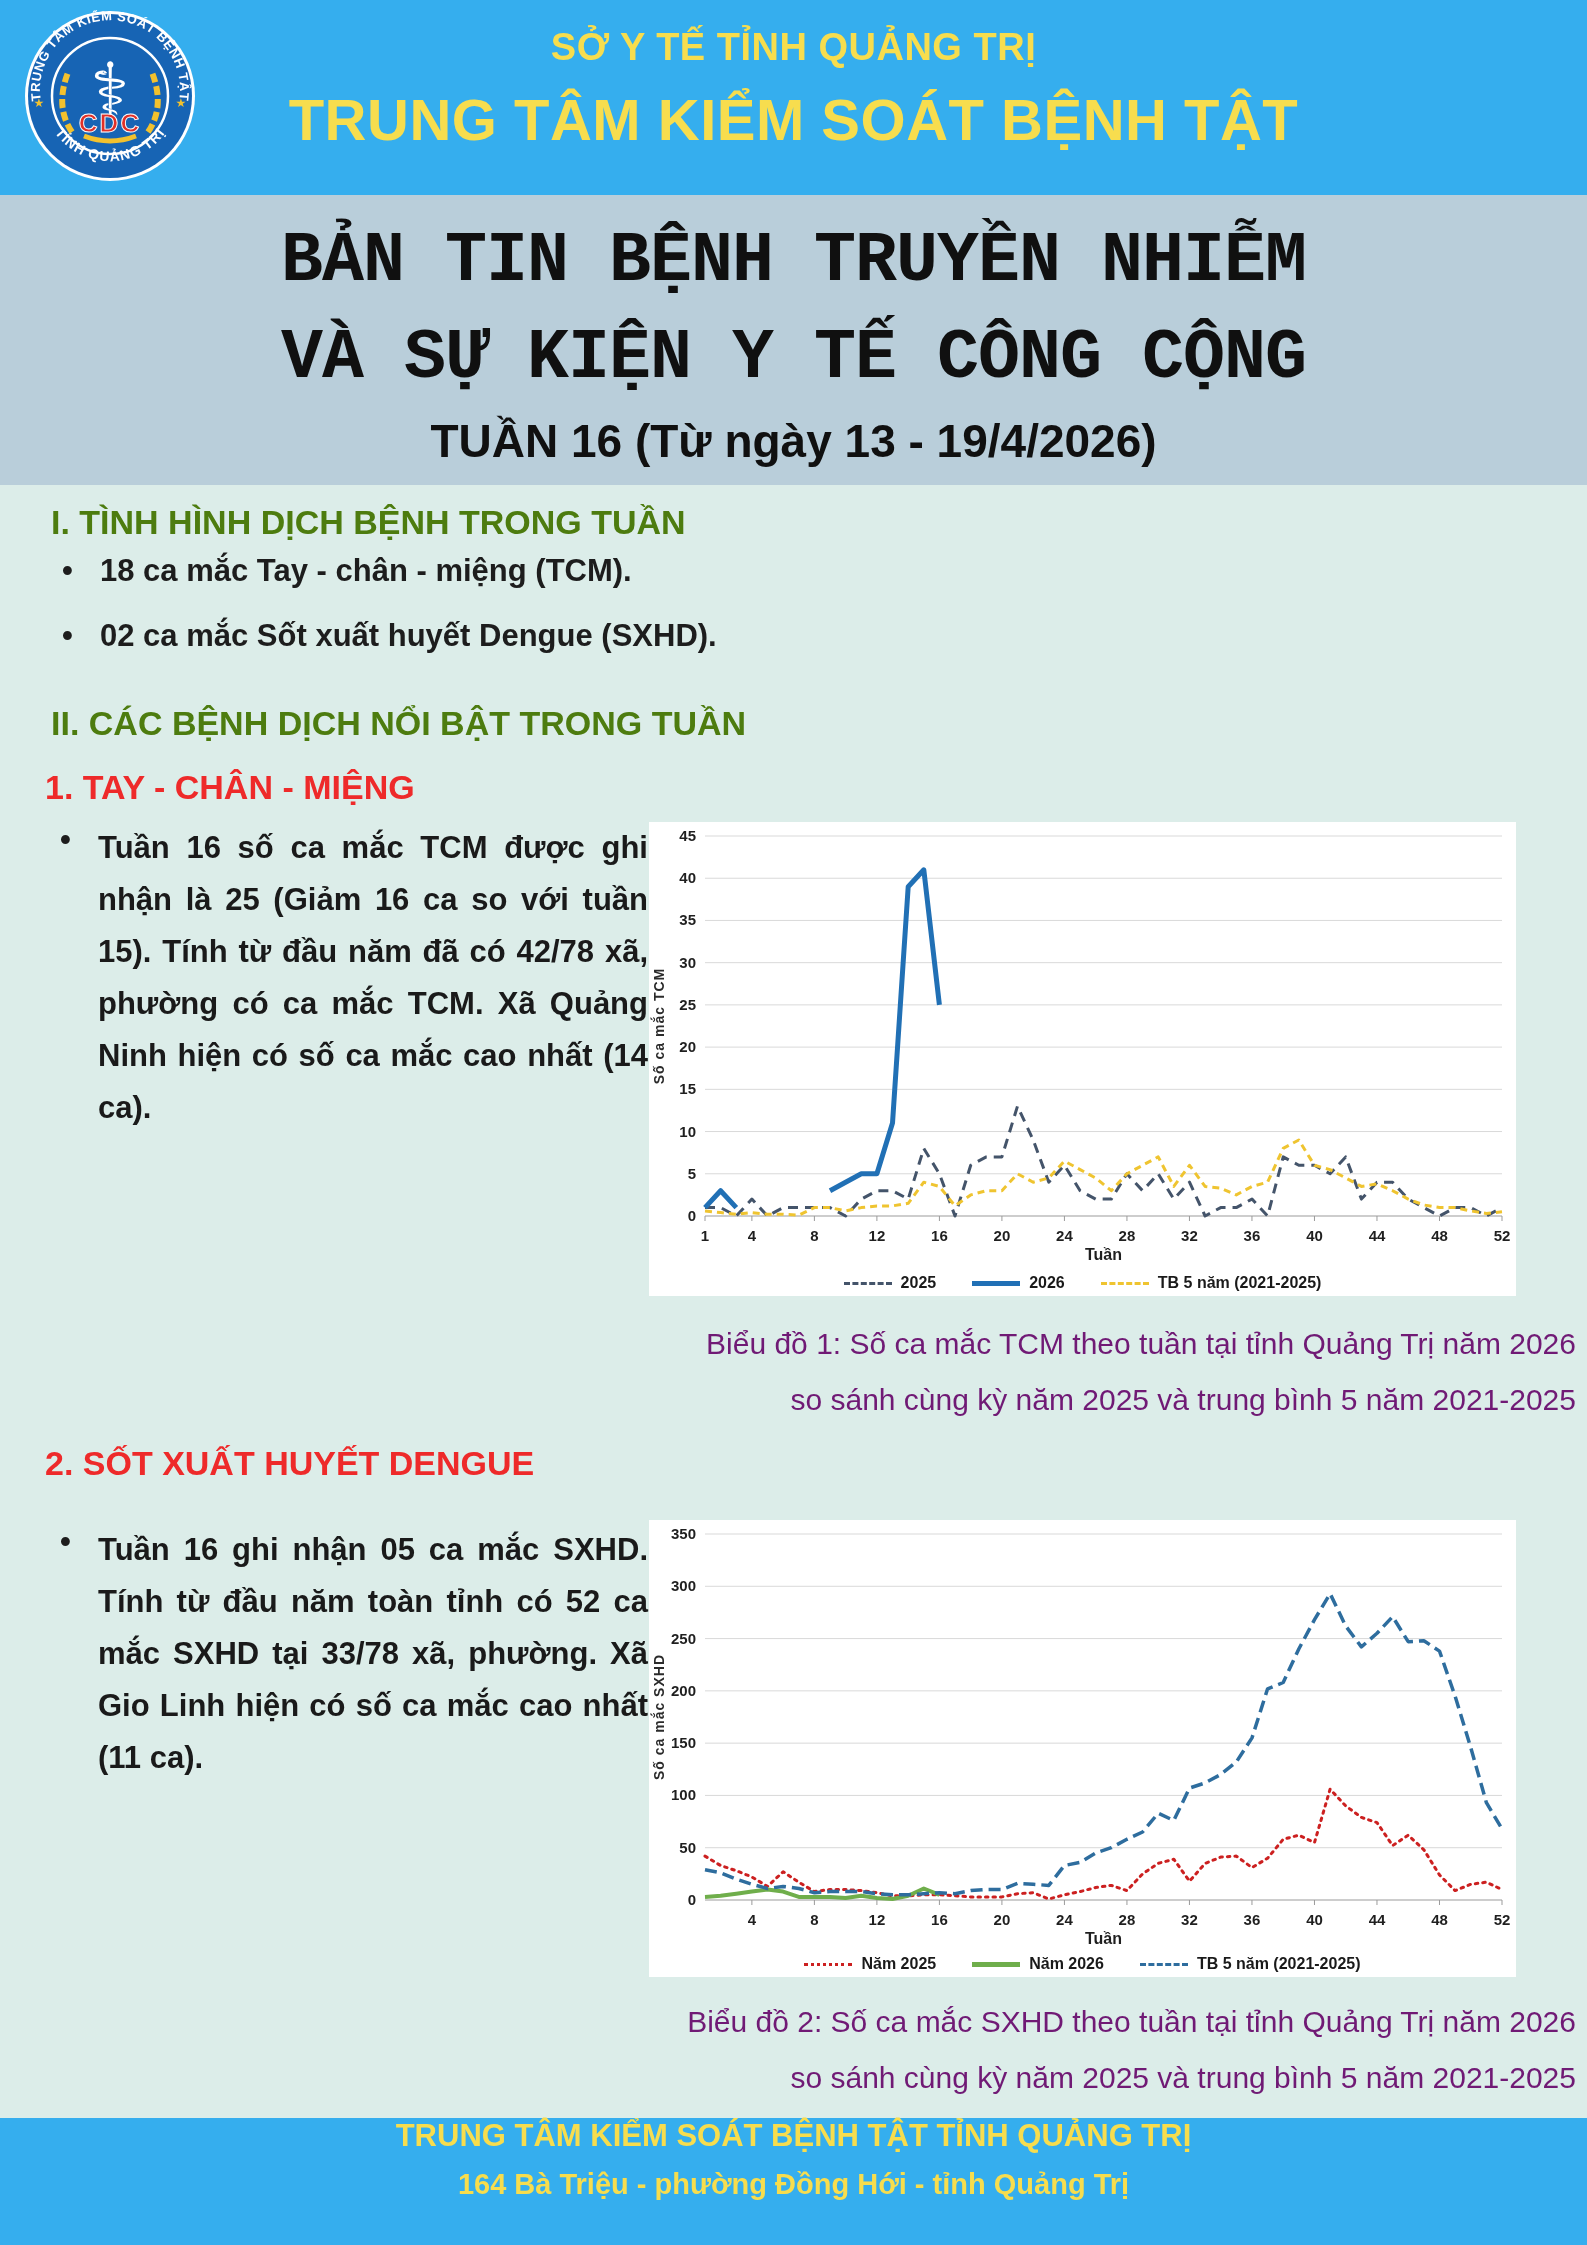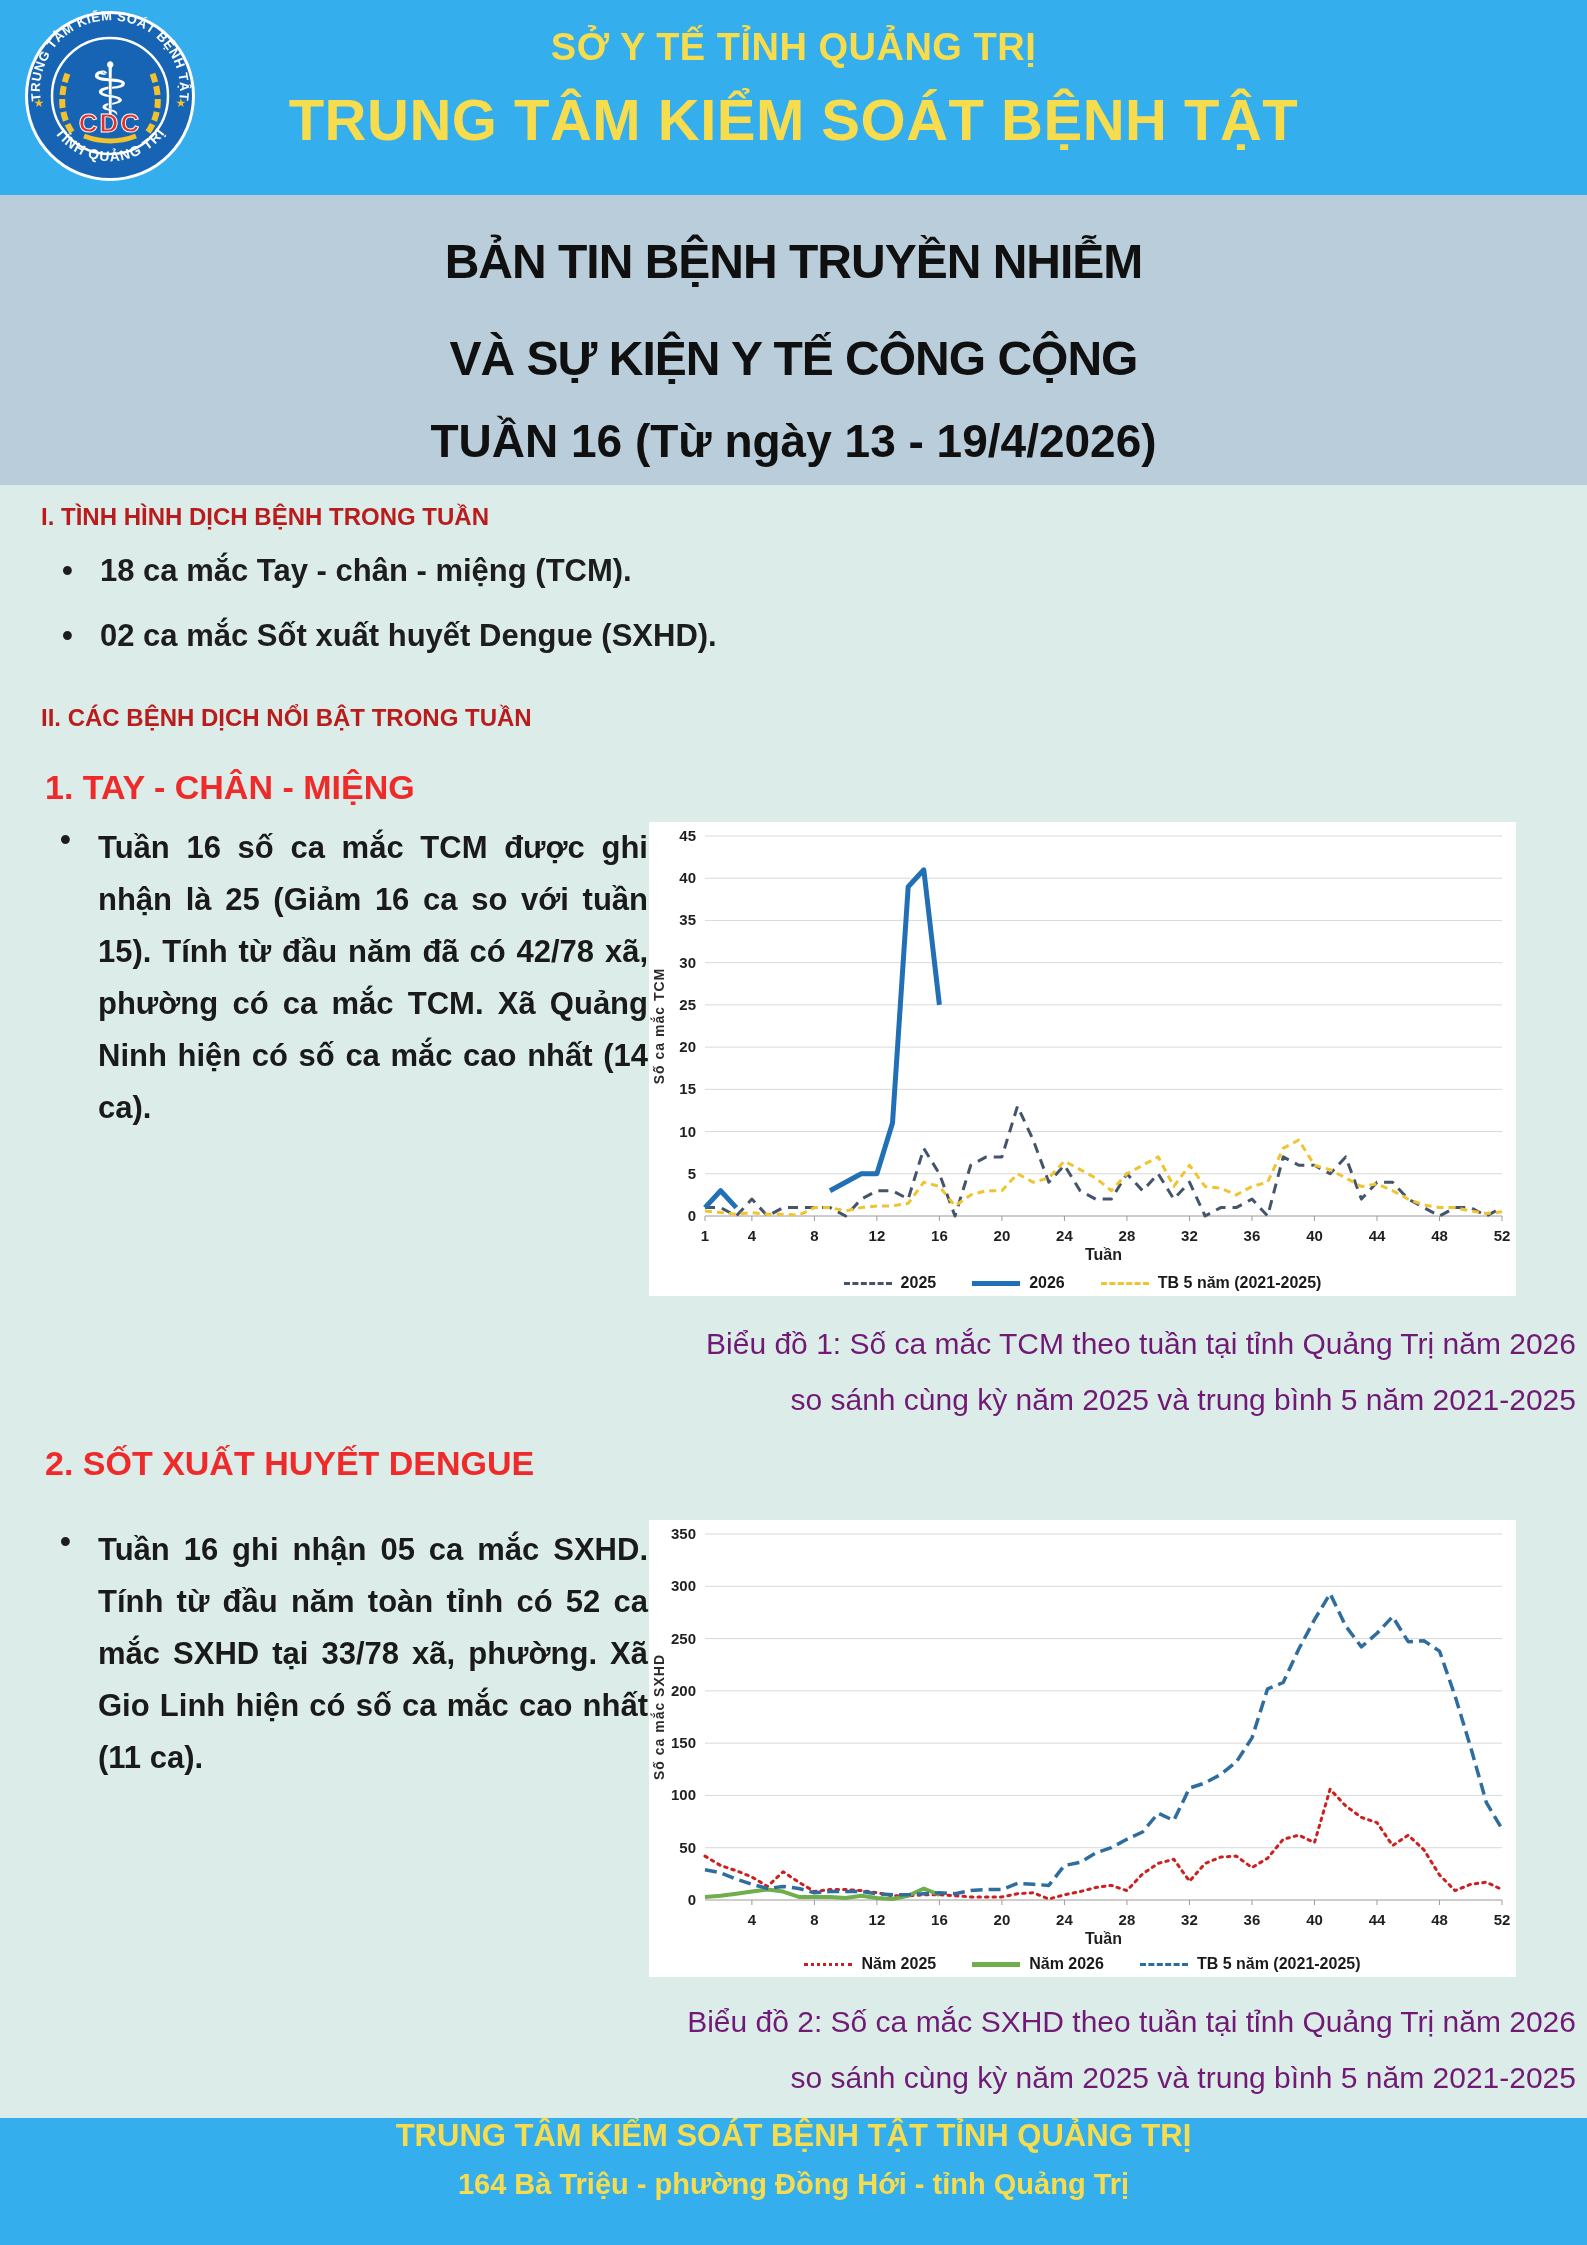--- a/index.html
+++ b/index.html
@@ -10,26 +10,26 @@
   
   .header { position:absolute; top:0; left:0; width:100%; height:195px; background:#35AEEE; }
   .logo { position:absolute; left:24px; top:10px; width:172px; height:172px; }
   .org-parent { position:absolute; top:26px; left:0; width:100%; text-align:center;
     font-size:38px; font-weight:700; color:#F7DD4E; letter-spacing:0.5px; }
   .org-name { position:absolute; top:86px; left:0; width:100%; text-align:center;
     font-size:58px; font-weight:700; color:#F7DD4E; letter-spacing:0.5px; }
 
   
   .title-band { position:absolute; top:195px; left:0; width:100%; height:290px; background:#B9CEDA; text-align:center; }
-  .title-line { font-size:48px; font-weight:800; color:#101010; line-height:97px; letter-spacing:-1px; }
+  .title-line { font-size:70px; font-weight:800; color:#101010; line-height:97px; letter-spacing:-1px;font-family:Liberation Mono, monospace; }
   .title-line.first { padding-top:18px; }
   .title-sub { font-size:46px; font-weight:600; color:#101010; line-height:60px; margin-top:4px; }
 
   
-  .sec-head { position:absolute; left:41px; font-size:24px; font-weight:700; color:#b91c1c; }
+  .sec-head { position:absolute; left:51px; font-size:34px; font-weight:700; color:#4d7c0f; }
   .red-head { position:absolute; left:45px; font-size:34px; font-weight:700; color:#EE2A2A; }
   .blist { position:absolute; left:62px; }
   .blist .item { display:flex; margin-bottom:29px; font-size:31px; font-weight:700; color:#1d1d1d; }
   .blist .dot, .para .dot { width:38px; font-size:31px; font-weight:700; color:#1d1d1d; }
   .para { position:absolute; left:60px; width:588px; display:flex; }
   .para .txt { flex:1; font-size:31px; font-weight:700; color:#1a1a1a; line-height:52px; text-align:justify; }
 
   
   .chart-panel { position:absolute; left:649px; width:867px; background:#ffffff; }
   .chart-panel svg { display:block; }

